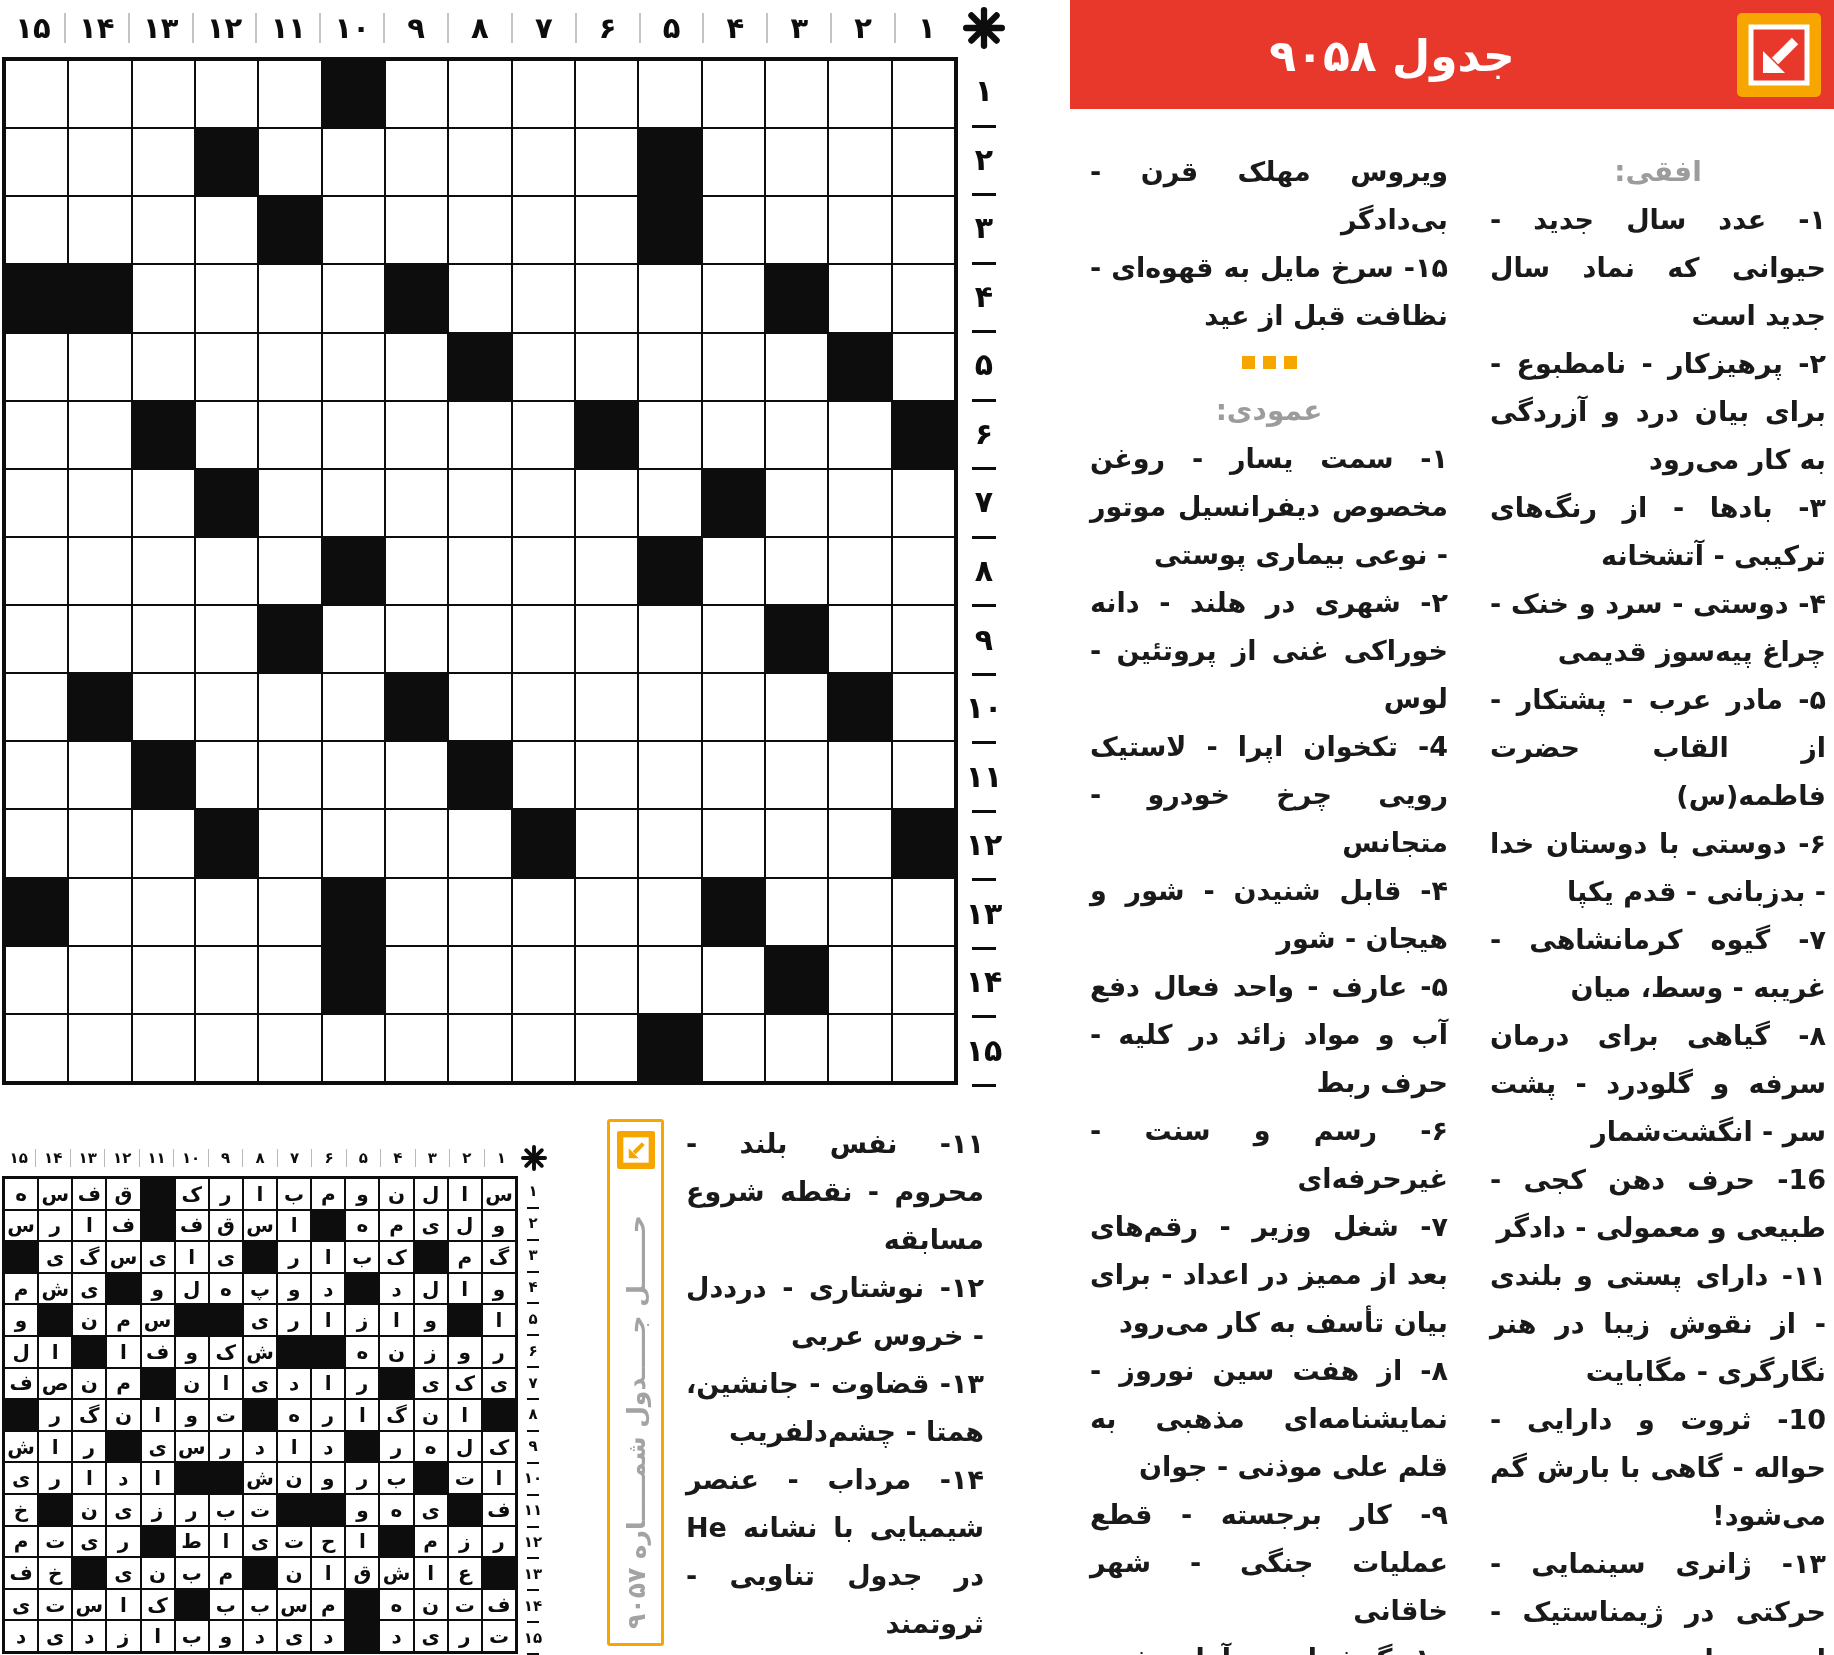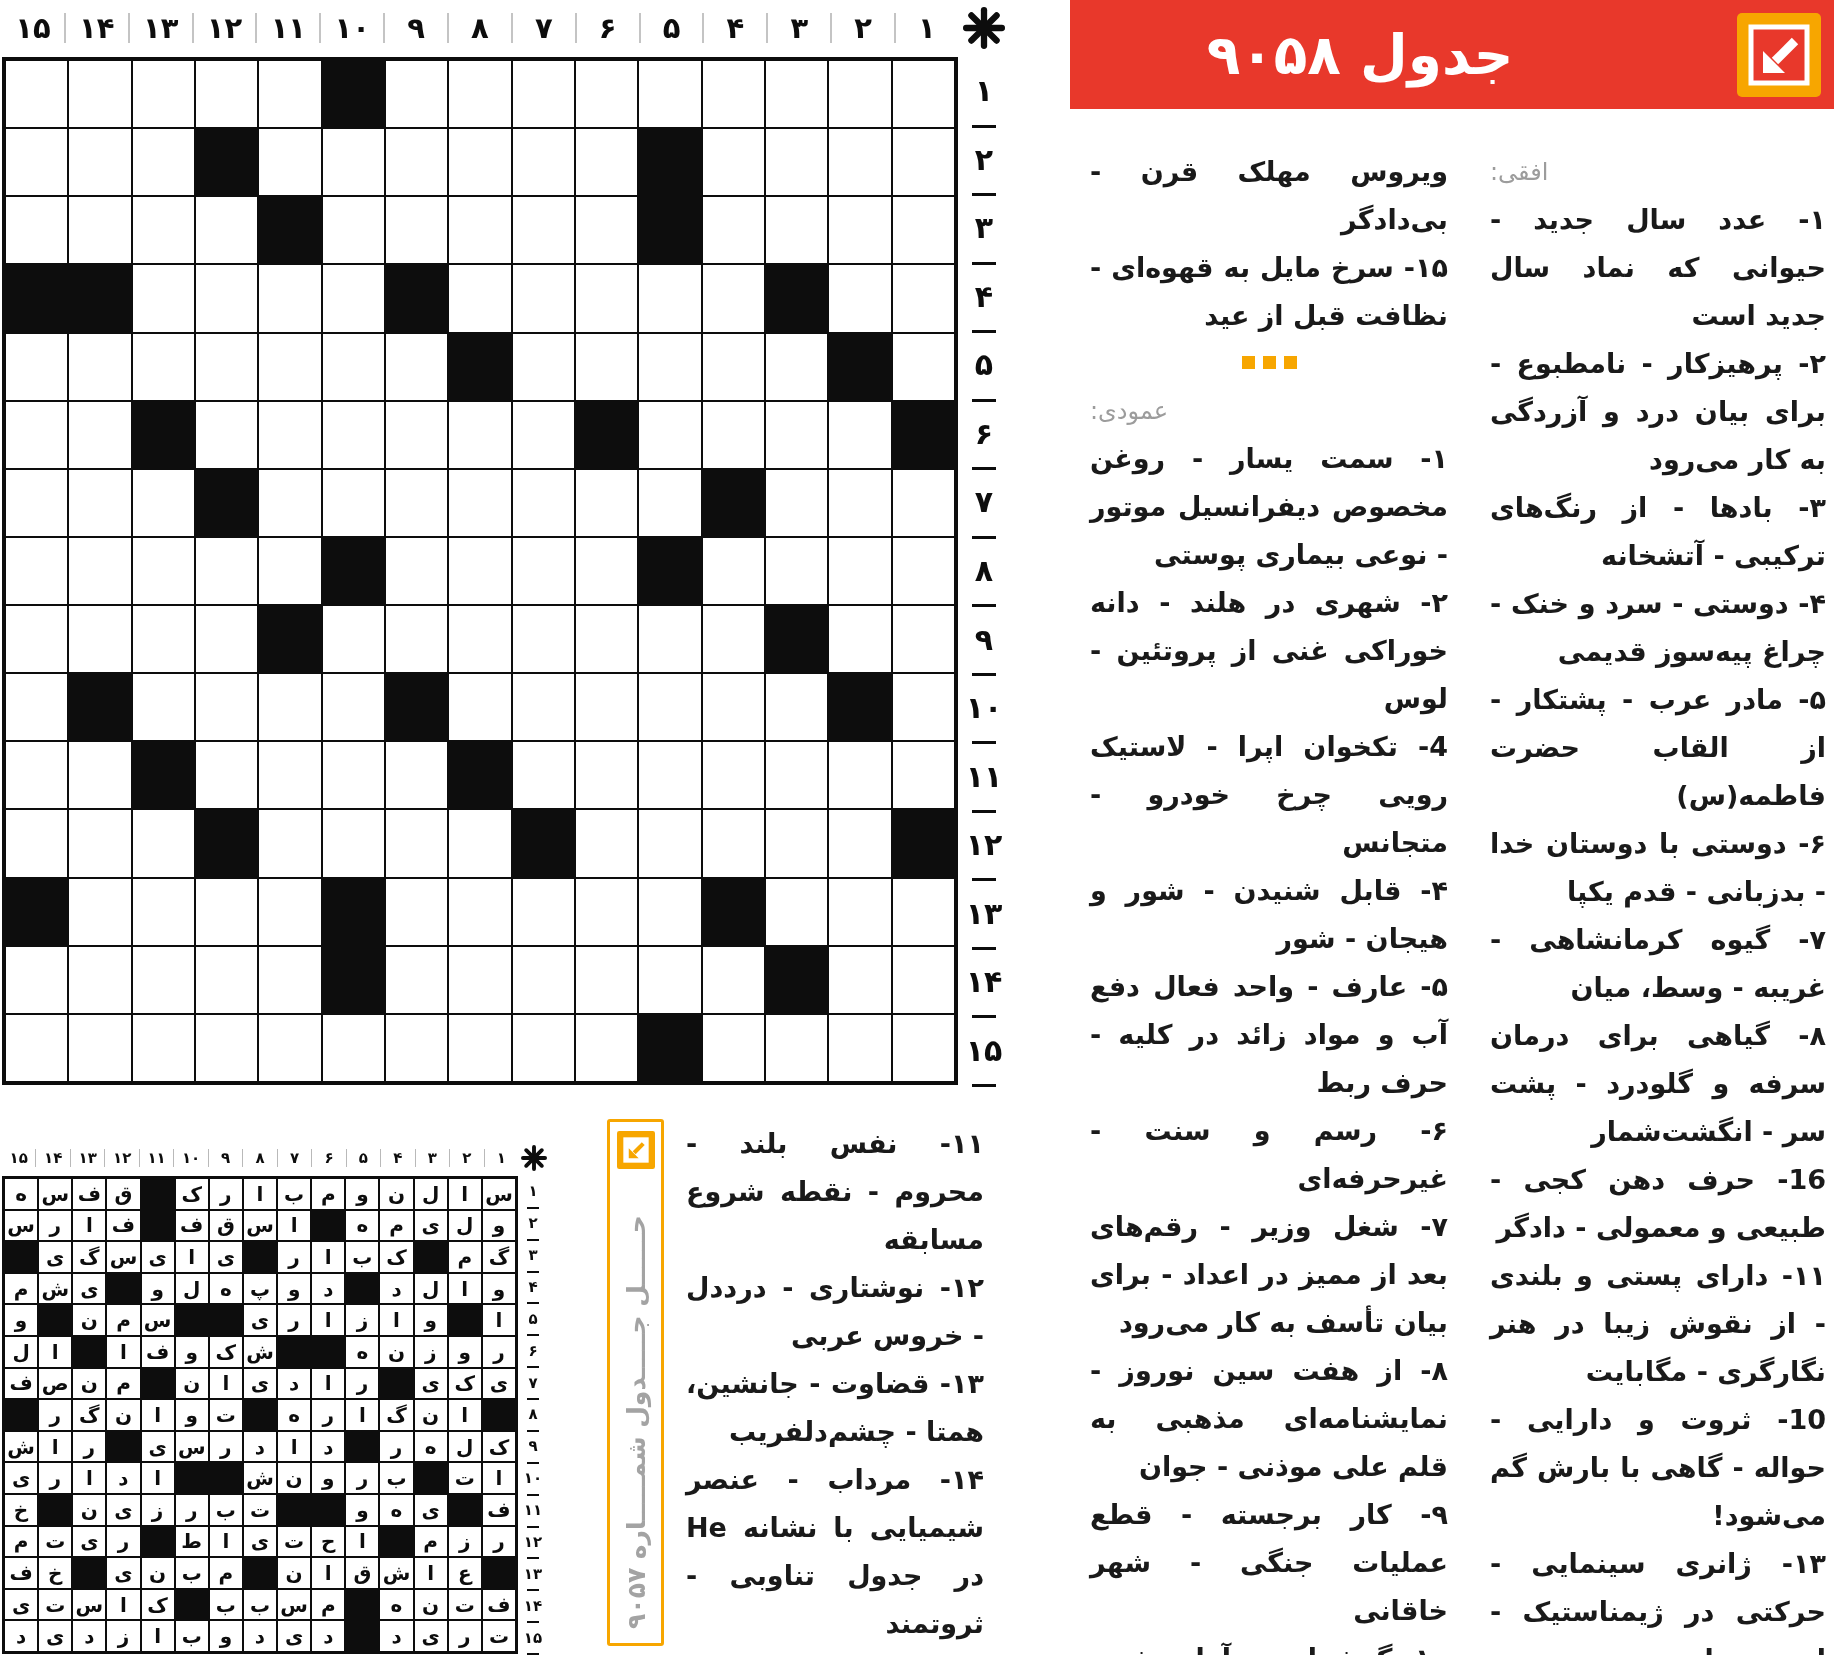--- a/index.html
+++ b/index.html
@@ -2,23 +2,23 @@
 <html lang="fa"><head>
 <meta charset="utf-8">
 <style>
   html,body{margin:0;padding:0;}
   body{
     width:1834px;height:1655px;position:relative;background:#ffffff;
     font-family:"DejaVu Sans", sans-serif;color:#0d0d0d;overflow:hidden;
   }
   
   .masthead{position:absolute;left:1070px;top:0;width:764px;height:109px;background:#e8382b;}
-  .masthead-title{position:absolute;left:1170px;top:22px;width:380px;height:66px;
+  .masthead-title{position:absolute;left:1202px;top:22px;width:380px;height:66px;
     display:flex;align-items:center;justify-content:center;direction:rtl;
-    font-size:55px;font-weight:bold;color:#ffffff;}
+    font-size:44px;font-weight:bold;color:#ffffff;}
   .logo-lg{position:absolute;left:1737px;top:13px;width:84px;height:84px;}
   
   .big-colhead{position:absolute;left:2px;top:6px;width:956px;height:44px;display:flex;align-items:center;}
   .big-colhead .hc{flex:1;height:30px;display:flex;align-items:center;justify-content:center;
     font-size:29px;font-weight:bold;}
   .big-colhead .hc:not(:first-child){border-left:2px solid #c4c4c4;}
   .star-lg{position:absolute;left:963px;top:7px;width:42px;height:42px;}
   .big-grid{position:absolute;left:2px;top:57px;width:956px;height:1028px;
     display:grid;grid-template-columns:repeat(15,1fr);grid-template-rows:repeat(15,1fr);
     border:3px solid #0d0d0d;background:#fff;box-sizing:border-box;}
@@ -48,21 +48,21 @@
   .small-rownums{position:absolute;left:518px;top:1176px;width:30px;height:478px;
     display:grid;grid-template-rows:repeat(15,1fr);}
   .small-rownums .rn{font-size:15px;}
   
   .clue-col{position:absolute;direction:rtl;}
   .clues-right{left:1490px;top:148px;width:336px;}
   .clues-middle{left:1090px;top:148px;width:358px;}
   .clues-bottom{left:686px;top:1120px;width:298px;}
   .clue{margin:0;font-size:27px;font-weight:bold;line-height:48px;
     text-align:justify;color:#1a1a1a;}
-  .clue-head{font-size:24px;font-weight:normal;line-height:48px;color:#9c9c9c;text-align:left;}
+  .clue-head{font-size:28px;font-weight:bold;line-height:48px;color:#9c9c9c;text-align:center;}
   .divider{display:flex;justify-content:center;gap:8px;margin:16px 0 18px 0;}
   .sq{width:13px;height:13px;background:#f7a600;display:inline-block;}
   
   .solution-box{position:absolute;left:607px;top:1119px;width:57px;height:527px;
     border:3px solid #f7a600;border-radius:3px;box-sizing:border-box;background:#fff;}
   .sol-logo{position:absolute;left:50%;top:9px;transform:translateX(-50%);width:38px;height:38px;}
   .sol-label{position:absolute;left:50%;top:300px;transform:translate(-50%,-50%) rotate(-90deg);
     white-space:nowrap;font-size:25px;font-weight:bold;color:#a3a3a3;direction:rtl;}
 </style>
 </head>

